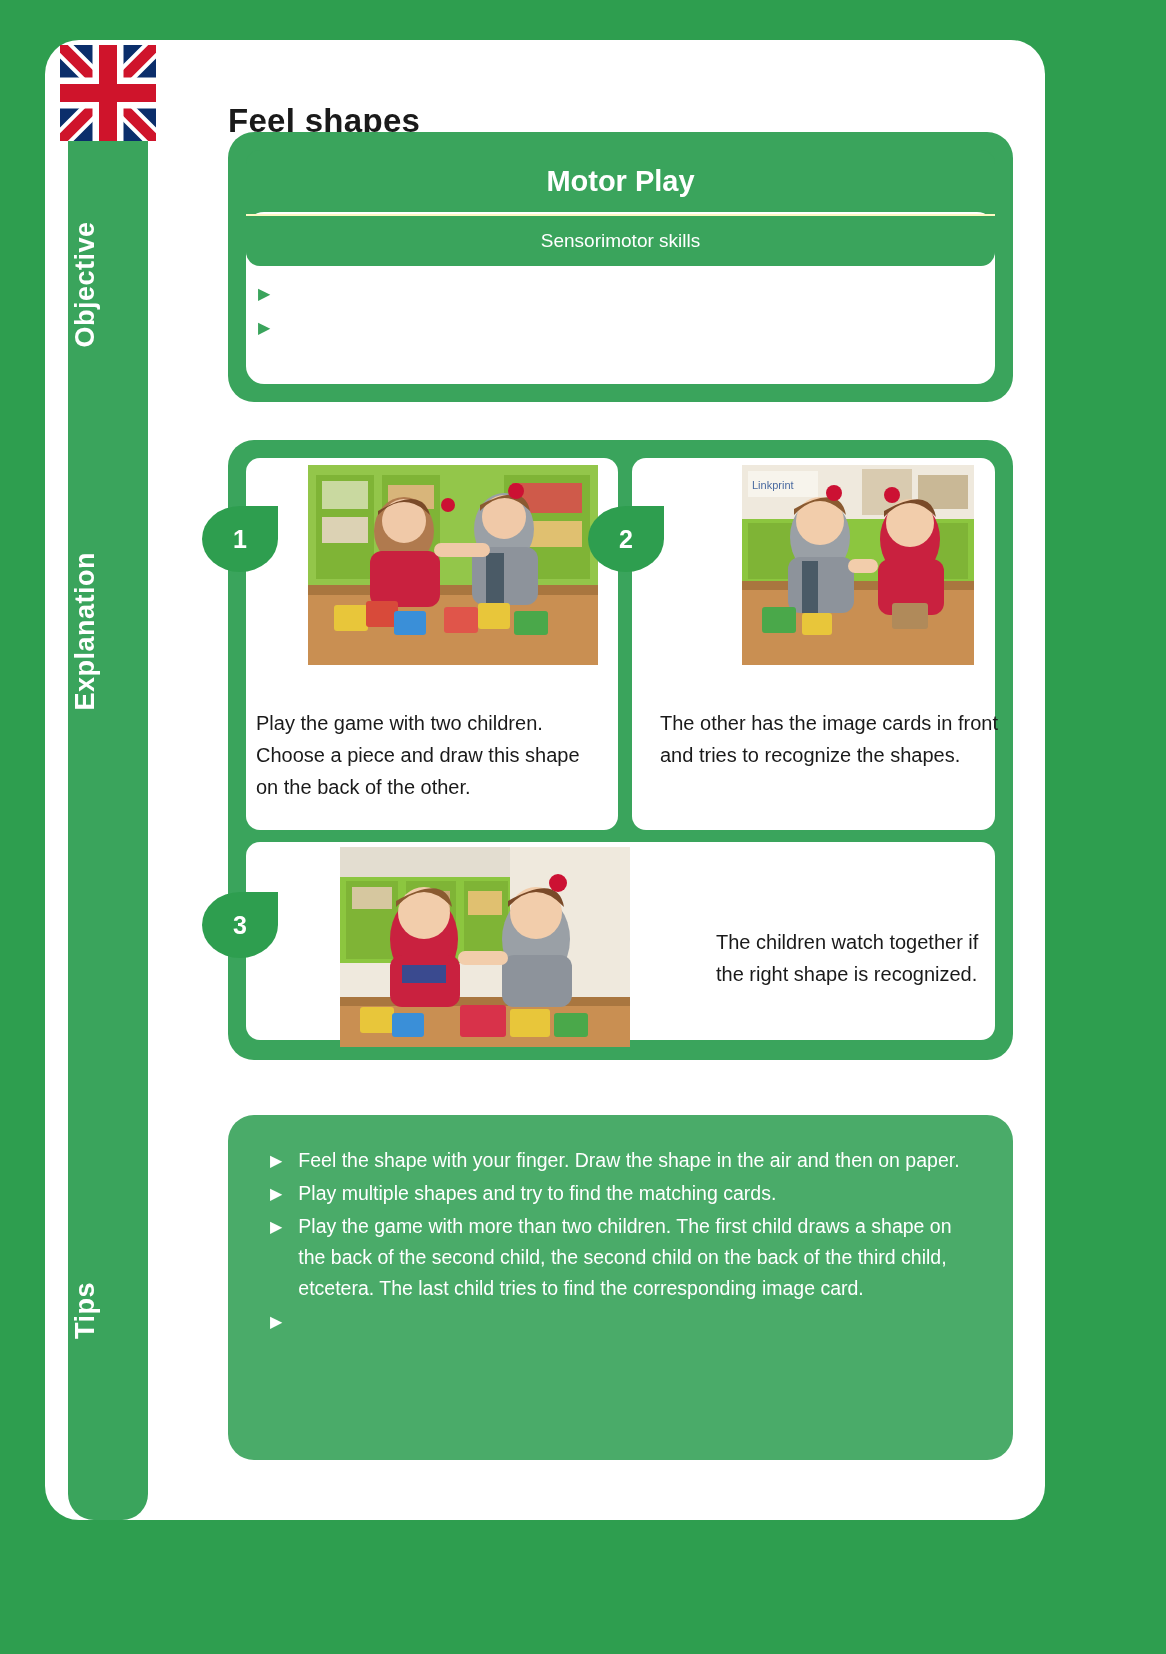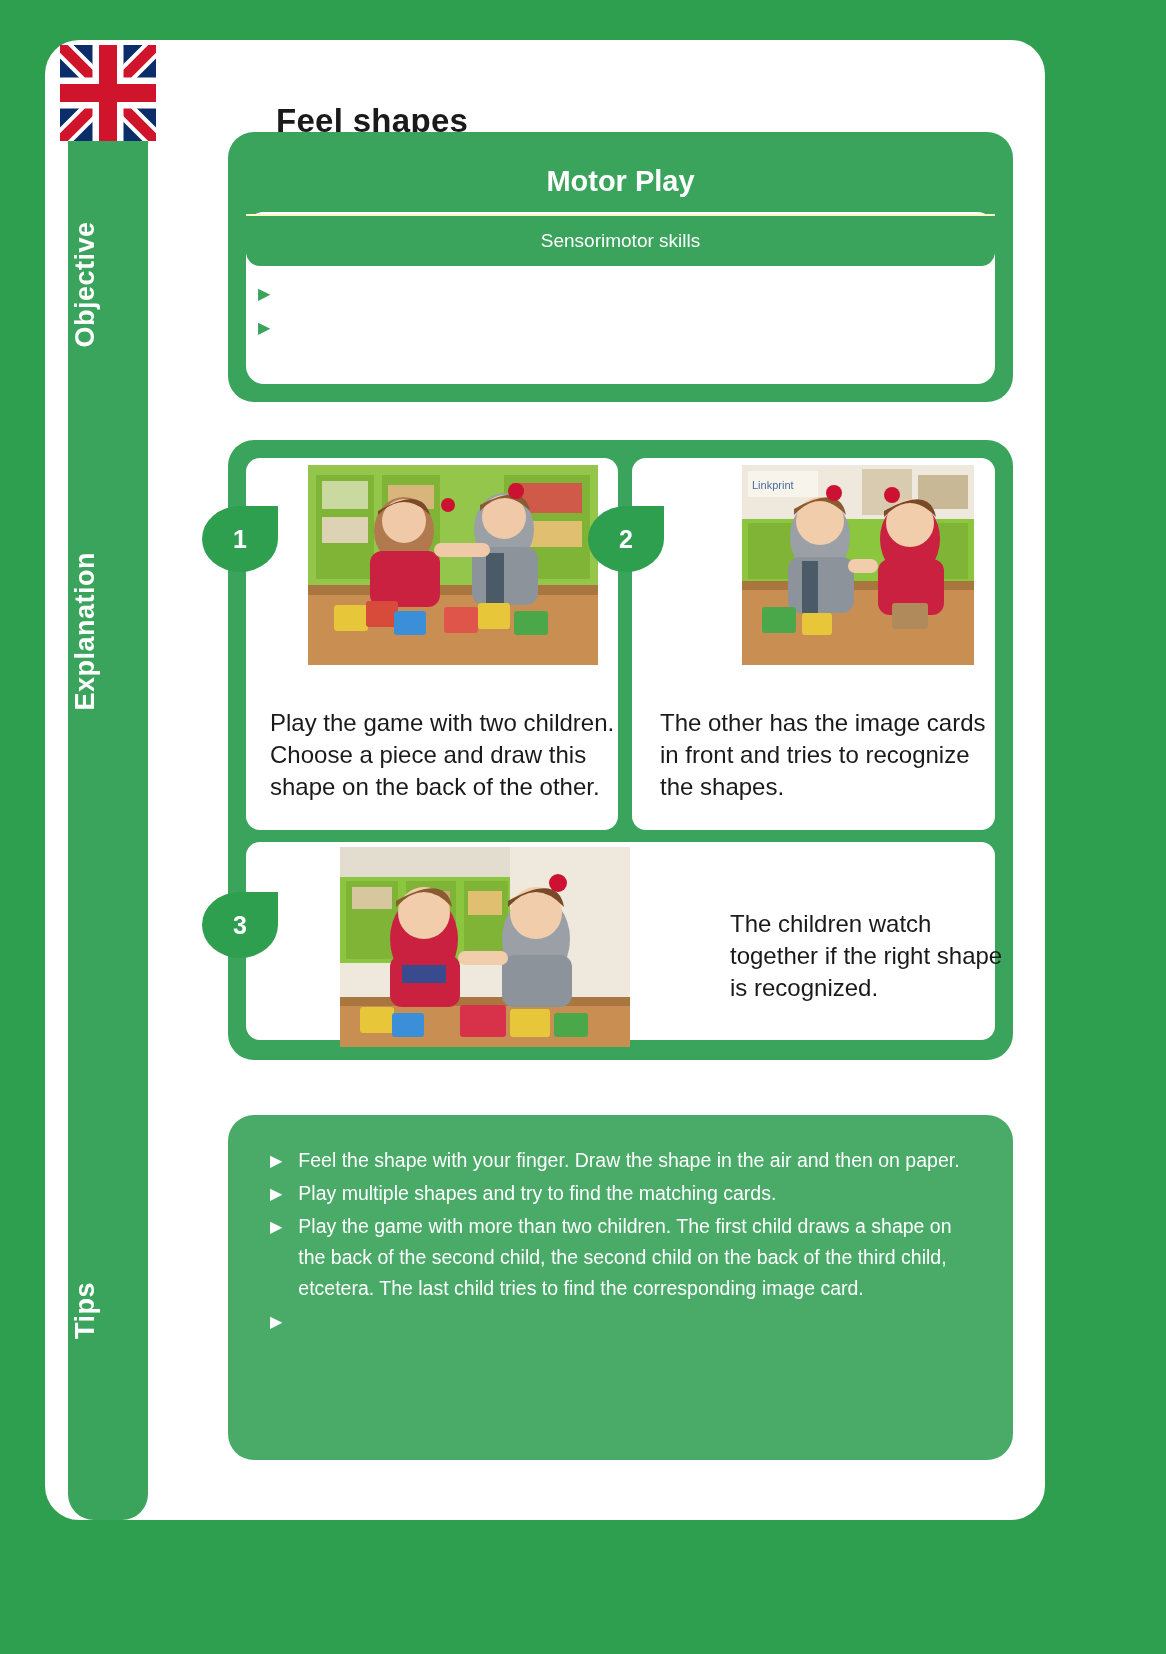--- a/index.html
+++ b/index.html
@@ -69,21 +69,20 @@
   }
 
   .title {
     position: absolute;
     left: 45px;
     top: 62px;
     font-size: 33px;
     font-weight: bold;
     color: #1a1a1a;
     letter-spacing: 0.3px;
-    margin-left: 48px;
   }
 
   
   .objective-box {
     position: absolute;
     left: 45px;
     top: 92px;
     width: 785px;
     height: 270px;
     background: #3aa45c;
@@ -190,28 +189,27 @@
     position: absolute;
     overflow: hidden;
     background: #cfd6cb;
   }
   .photo-1 { left: 80px; top: 25px; width: 290px; height: 200px; }
   .photo-2 { left: 466px; top: 25px; width: 232px; height: 200px; margin-left: 48px; }
   .photo-3 { left: 112px; top: 407px; width: 290px; height: 200px; }
 
   .cap {
     position: absolute;
-    font-size: 24px;
+    font-size: 20px;
     color: #1a1a1a;
     line-height: 32px;
-    margin-left: 14px;
   }
   .cap-1 { left: 28px; top: 267px; width: 350px; }
-  .cap-2 { left: 418px; top: 267px; width: 340px; }
-  .cap-3 { left: 488px; top: 468px; width: 290px; }
+  .cap-2 { left: 432px; top: 267px; width: 340px; }
+  .cap-3 { left: 488px; top: 486px; width: 290px; }
 
   
   .tips-box {
     position: absolute;
     left: 45px;
     top: 1075px;
     width: 785px;
     height: 345px;
     background: #4aab69;
     border-radius: 26px;

